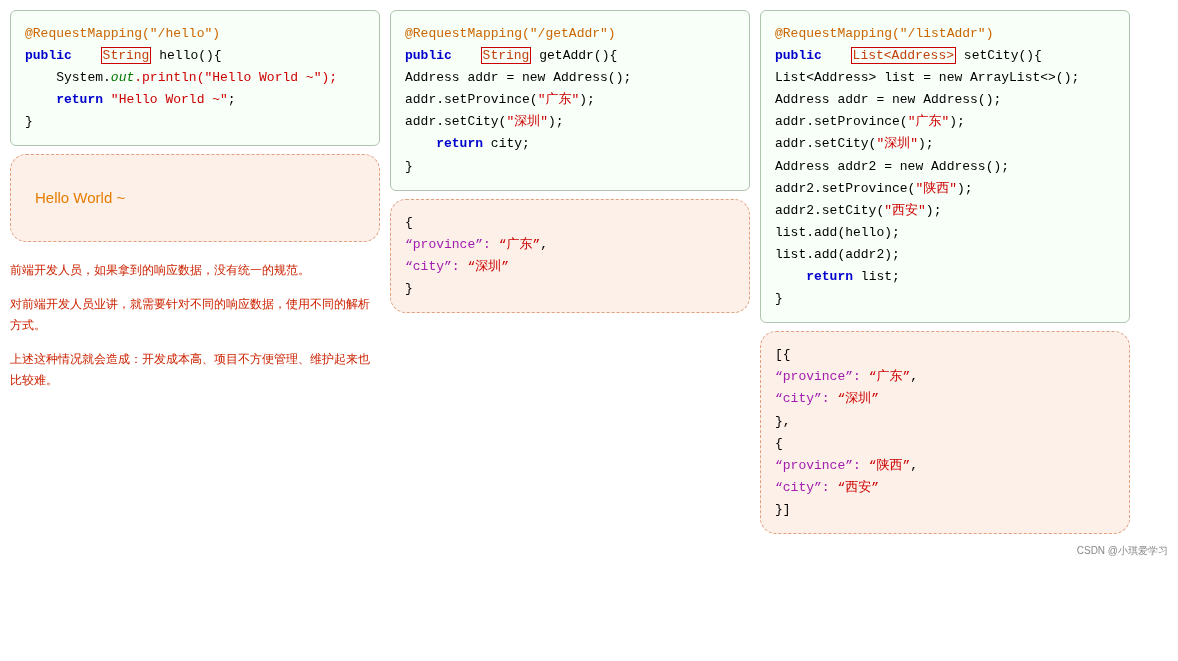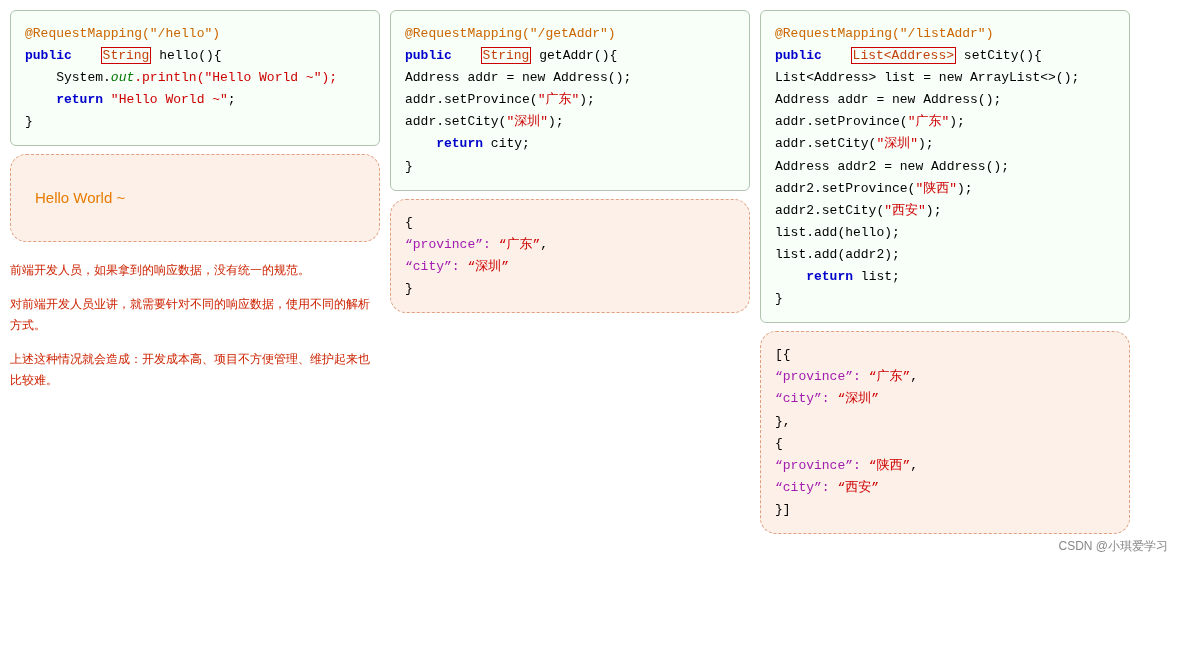--- a/index.html
+++ b/index.html
@@ -73,22 +73,22 @@
       color: #cc2200;
       padding: 6px 0;
       line-height: 1.8;
     }
 
     
     .watermark {
       text-align: right;
       color: #888;
       font-family: Arial, sans-serif;
-      font-size: 12px;
-      margin-top: 4px;
+      font-size: 10px;
+      margin-top: 10px;
     }
   </style>
 </head>
 <body>
 
 <div class="main-container">
 
   <div class="col col-1">
     <div class="code-box">
       <div>

